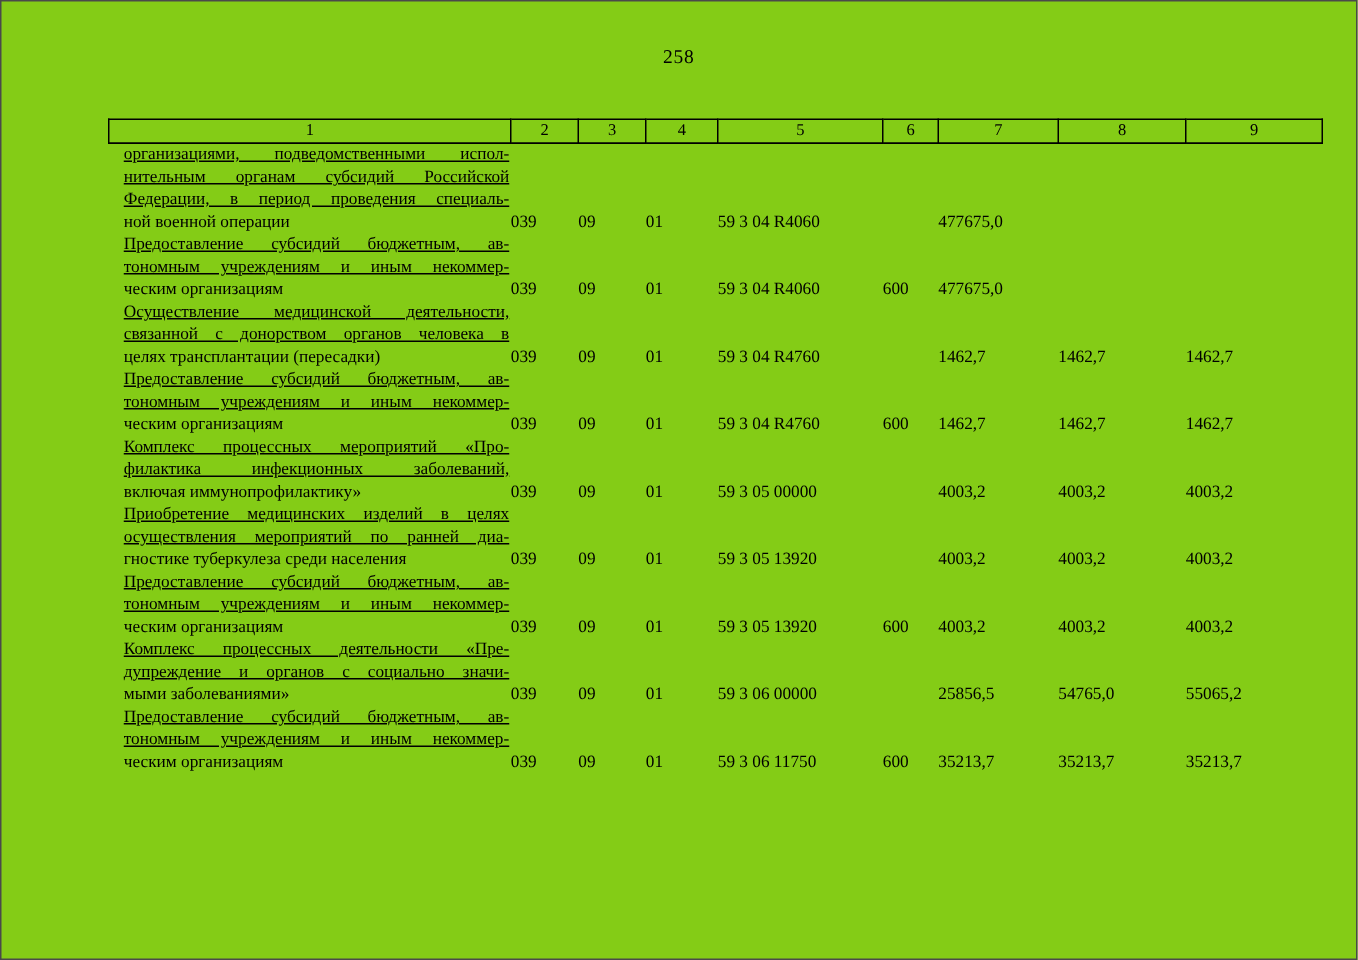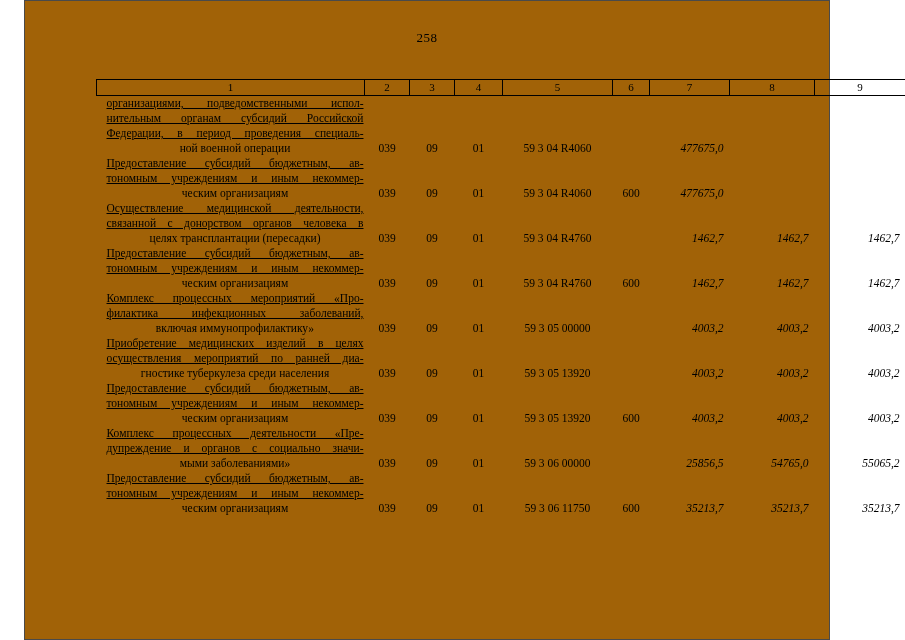--- a/index.html
+++ b/index.html
@@ -9,26 +9,25 @@
   }
   body {
     width: 905px;
     height: 640px;
     font-family: "Liberation Serif", "DejaVu Serif", serif;
     color: #000000;
     overflow: hidden;
   }
   .page {
     position: relative;
-    width: 806px;
+    width: 905px;
     height: 640px;
     box-sizing: border-box;
     border: 1px solid #4a4a4a;
-    background: #a16207;
-    margin-left: 24px;
+    background: #84cc16;
   }
   .page-number {
     position: absolute;
     top: 29px;
     left: 0;
     width: 100%;
     text-align: center;
     font-size: 13px;
     letter-spacing: 0.5px;
   }
@@ -69,24 +68,24 @@
     vertical-align: top;
   }
   td.desc .jline {
     text-align: justify;
     text-align-last: justify;
     -moz-text-align-last: justify;
     white-space: normal;
     text-decoration: underline;
   }
   td.desc .lline {
-    text-align: center;
-  }
-  td.c { text-align: center; }
-  td.r { text-align: right; padding-right: 6px; font-style: italic; }
+    text-align: left;
+  }
+  td.c { text-align: left; }
+  td.r { padding-right: 6px; }
 </style>
 </head>
 <body>
 
 <div class="page">
   <div class="page-number">258</div>
   <table class="budget-table">
     <colgroup>
       <col class="c1">
         <col class="c2">

